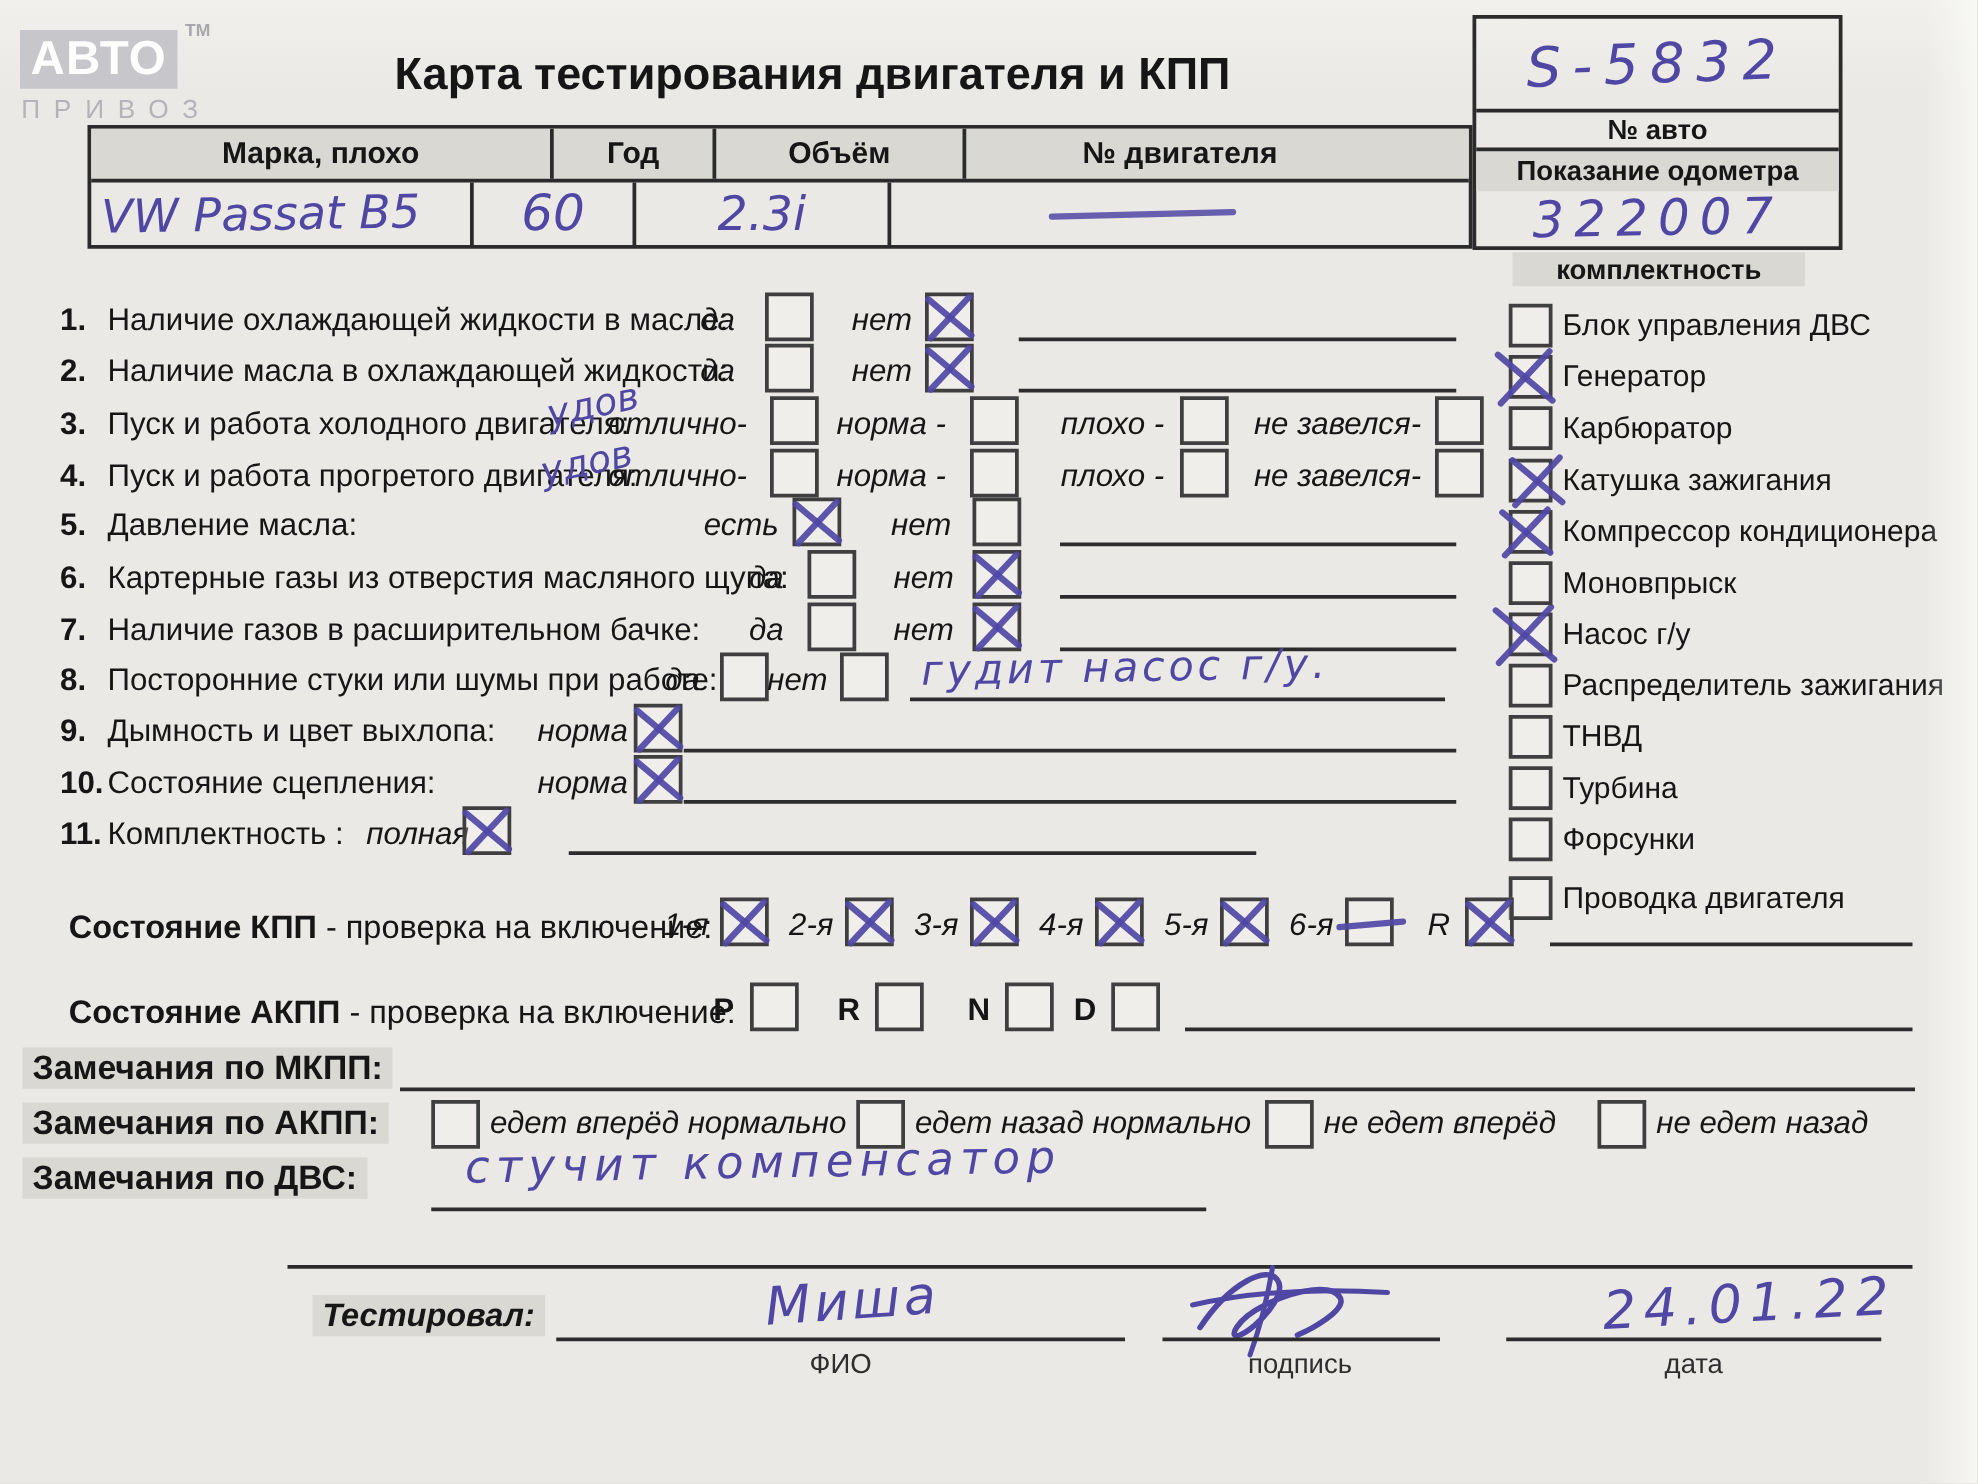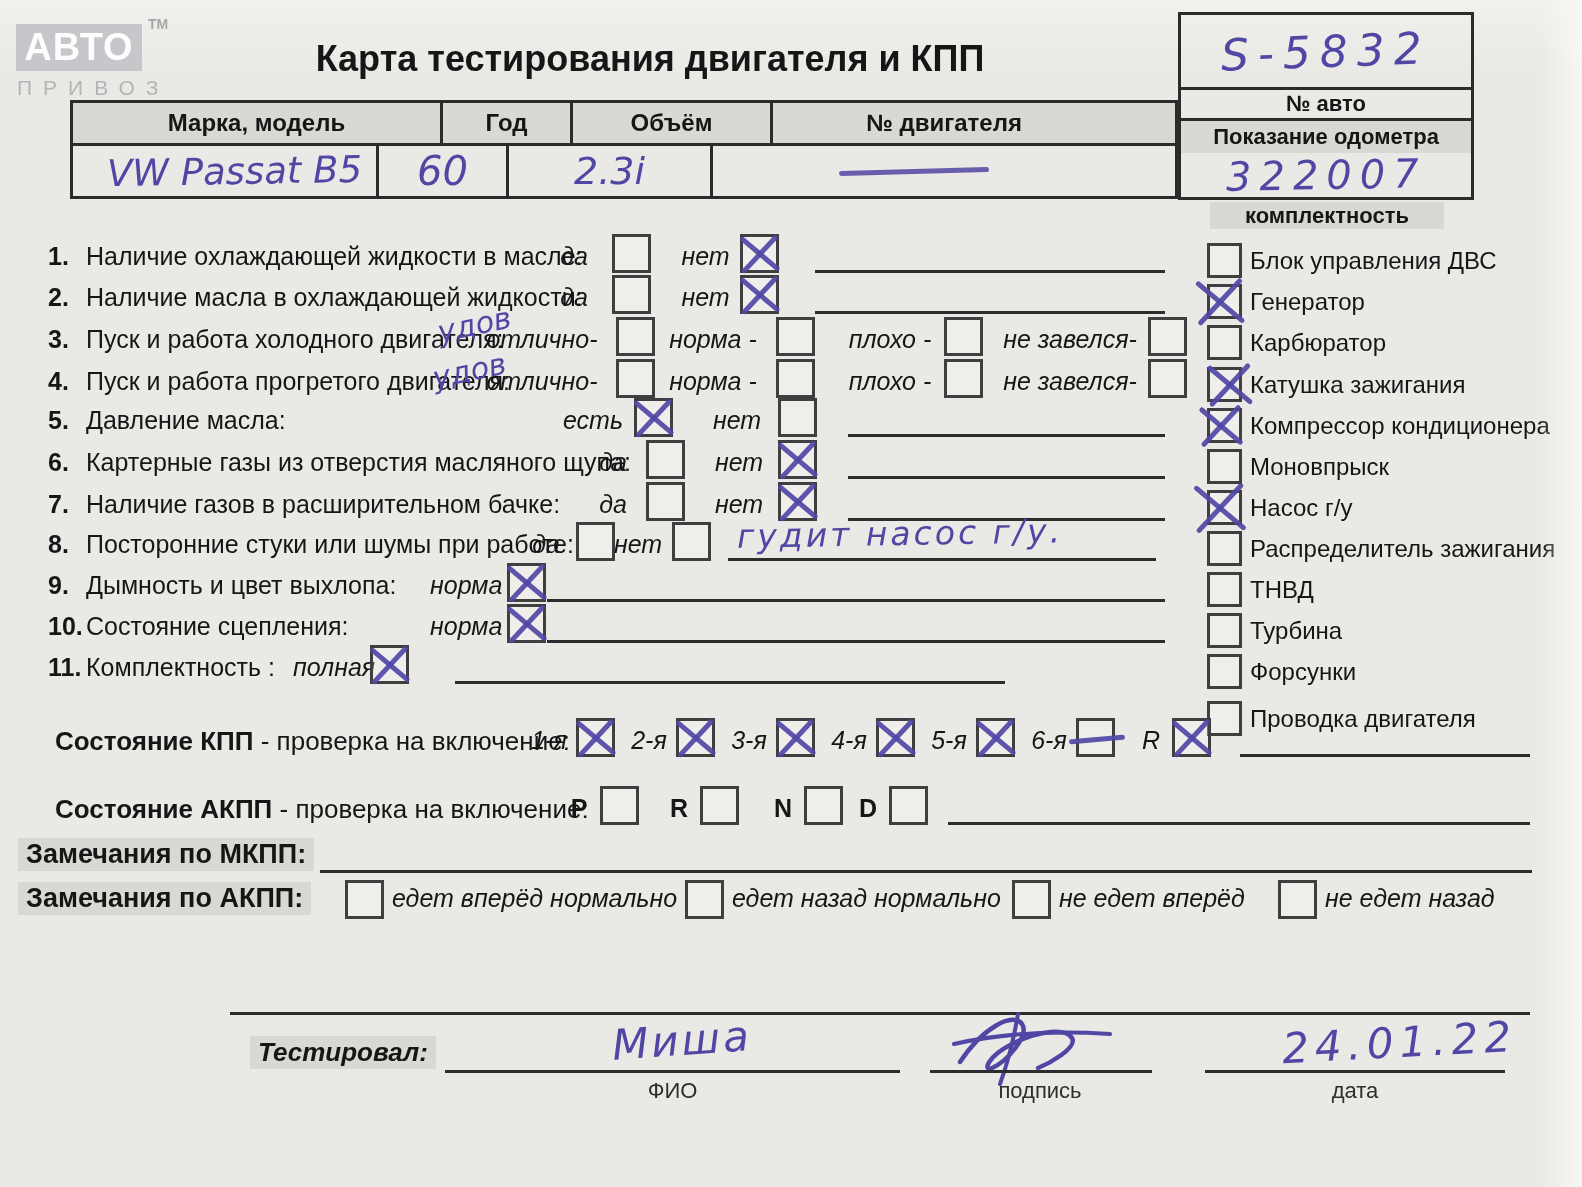--- a/index.html
+++ b/index.html
@@ -73,27 +73,27 @@
   <div class="logo-block">
     <span class="logo-brand">АВТО</span>
   </div>
   <span class="logo-tm">ТМ</span>
   <span class="logo-sub">ПРИВОЗ</span>
 
   <div class="title">Карта тестирования двигателя и КПП</div>
 
   <div class="vtable">
     <div class="vhead">
-      <div class="vcell" style="width:370px">Марка, модель</div>
+      <div class="vcell" style="width:370px">Марка, плохо</div>
       <div class="vcell" style="width:130px">Год</div>
       <div class="vcell" style="width:200px">Объём</div>
       <div class="vcell last" style="width:342px">№ двигателя</div>
     </div>
     <div class="vvals">
-      <div class="vcell" style="width:306px;justify-content:center;padding-left:20px">
+      <div class="vcell" style="width:306px;justify-content:flex-start;padding-left:8px">
         <span class="hw2" style="font-size:37px;transform:rotate(-1deg)">VW Passat B5</span>
       </div>
       <div class="vcell" style="width:130px">
         <span class="hw2" style="font-size:40px">60</span>
       </div>
       <div class="vcell" style="width:204px">
         <span class="hw2" style="font-size:38px">2.3i</span>
       </div>
       <div class="vcell last" style="width:402px">
         <span class="inkdash" title="—"></span>
@@ -357,20 +357,25 @@
     <span class="cb" style="left:345px;top:-2px"></span>
     <span class="lbl it" style="left:392px">едет вперёд нормально</span>
     <span class="cb" style="left:685px;top:-2px"></span>
     <span class="lbl it" style="left:732px">едет назад нормально</span>
     <span class="cb" style="left:1012px;top:-2px"></span>
     <span class="lbl it" style="left:1059px">не едет вперёд</span>
     <span class="cb" style="left:1278px;top:-2px"></span>
     <span class="lbl it" style="left:1325px">не едет назад</span>
   </div>
 
+  <div class="row" style="top:926px">
+    <span class="lbl b hl" style="left:18px;top:0;font-size:27px">Замечания по ДВС:</span>
+    <span class="hw" style="left:372px;top:-16px;font-size:36px;letter-spacing:5px;transform:rotate(-1deg)">стучит компенсатор</span>
+    <span class="line" style="left:345px;width:620px;top:40px"></span>
+  </div>
 
   <span class="line" style="left:230px;top:1012px;width:1300px"></span>
 
   <div class="row" style="top:1030px;height:80px">
     <span class="lbl b it hl" style="left:250px;top:6px;font-size:26px">Тестировал:</span>
 
     <span class="line" style="left:445px;width:455px;top:40px"></span>
     <span class="hw" style="left:612px;top:-14px;font-size:42px;letter-spacing:3px;transform:rotate(-4deg)">Миша</span>
     <span class="caption" style="left:445px;width:455px;top:48px">ФИО</span>
 

